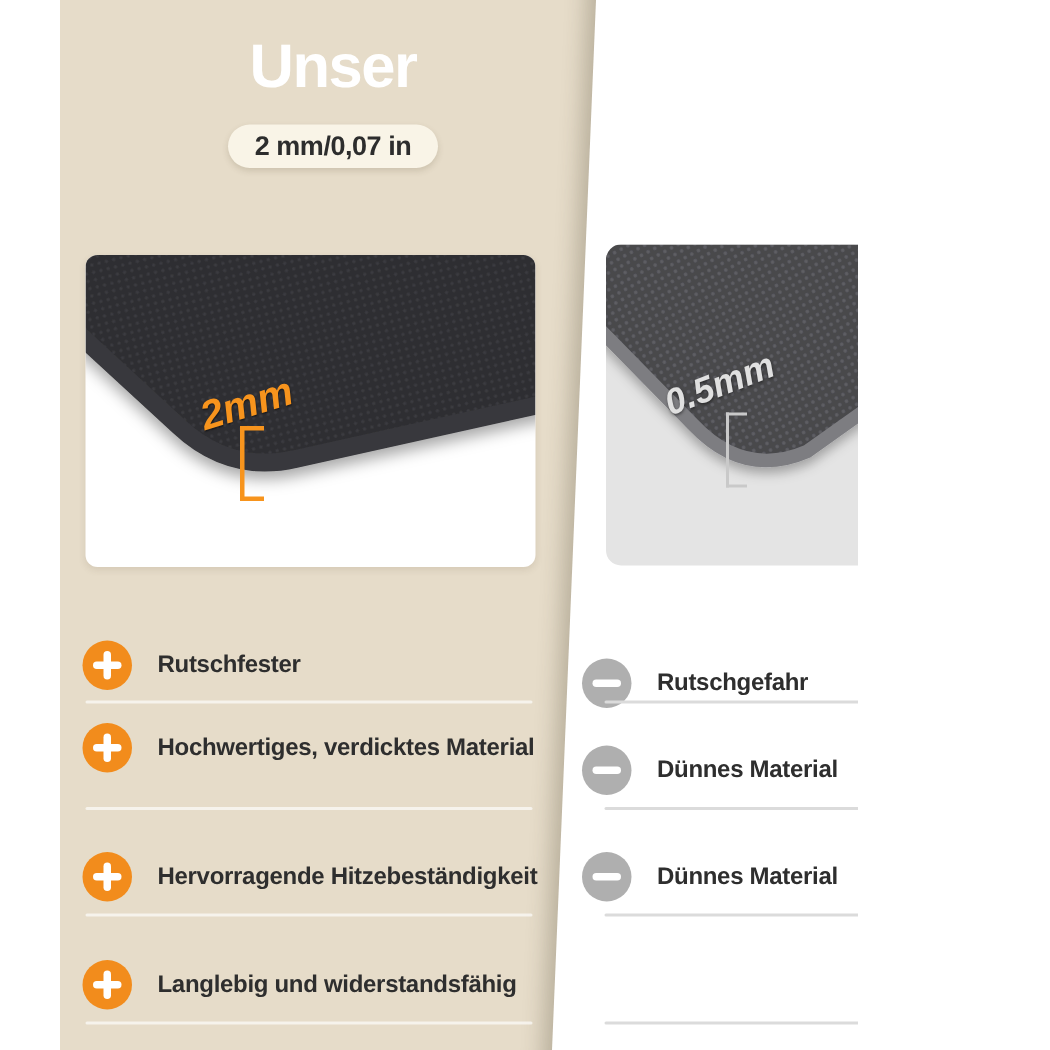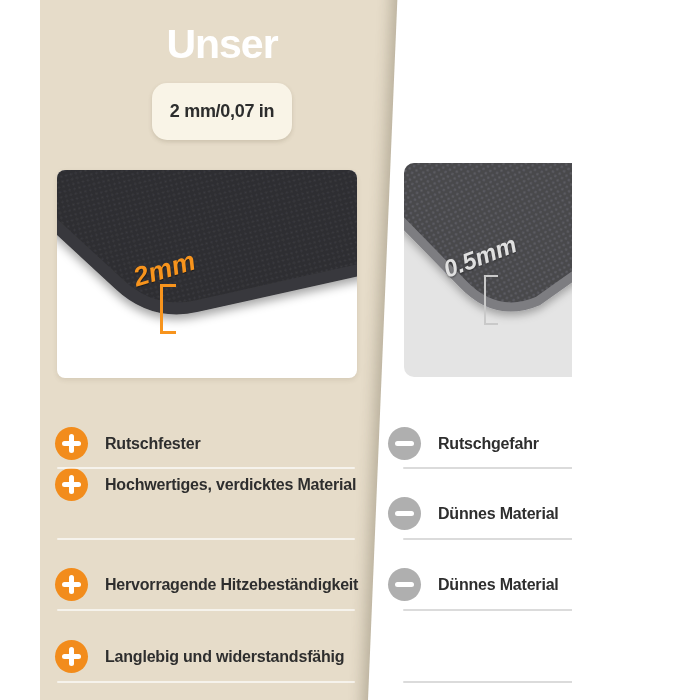--- a/index.html
+++ b/index.html
@@ -16,21 +16,21 @@
   }
   
   .col-head{position:absolute;z-index:5;text-align:center;}
   .col-head.left{left:40px;width:364px;top:22px;}
   .col-head.right{left:406px;width:260px;top:22px;}
   h2.title{margin:0;font-size:41px;line-height:44px;font-weight:bold;letter-spacing:-1px;}
   .col-head.left .title{color:#FFFFFF;}
   .col-head.right .title{color:#2B2B2B;}
   .badge-wrap{display:flex;justify-content:center;margin-top:17px;}
   .badge{
-    display:inline-block;height:29px;line-height:29px;padding:14px 18px;border-radius:15px;
+    display:inline-block;height:29px;line-height:29px;padding:0 18px;border-radius:15px;
     font-size:18px;font-weight:bold;letter-spacing:-0.3px;color:#2D2D2D;white-space:nowrap;
   }
   .badge.ours{background:#F9F4E7;box-shadow:0 2px 4px rgba(90,75,50,0.18);}
   .badge.other{background:#FFFFFF;border:1px solid #E4E4E4;box-shadow:0 2px 4px rgba(0,0,0,0.10);line-height:27px;height:27px;}
   
   .card{position:absolute;z-index:5;overflow:hidden;}
   .card.left{left:57px;top:170px;width:300px;height:208px;border-radius:8px;background:#FFFFFF;box-shadow:0 2px 5px rgba(90,75,50,0.12);}
   .card.right{left:404px;top:163px;width:255px;height:214px;border-radius:10px;background:#E4E4E4;}
   .card svg{position:absolute;left:0;top:0;}
   .callout{
@@ -103,21 +103,21 @@
     <div class="bracket thin"></div>
   </div>
 
   <div class="row" style="left:55px;top:427px">
     <span class="icon plus">
         <span class="bar-h"></span>
         <span class="bar-v"></span>
       </span>
     <span class="label">Rutschfester</span>
   </div>
-  <div class="row" style="left:55px;top:468px">
+  <div class="row" style="left:55px;top:482px">
     <span class="icon plus">
         <span class="bar-h"></span>
         <span class="bar-v"></span>
       </span>
     <span class="label">Hochwertiges, verdicktes Material</span>
   </div>
   <div class="row" style="left:55px;top:568px">
     <span class="icon plus">
         <span class="bar-h"></span>
         <span class="bar-v"></span>
@@ -129,21 +129,21 @@
         <span class="bar-h"></span>
         <span class="bar-v"></span>
       </span>
     <span class="label">Langlebig und widerstandsfähig</span>
   </div>
   <div class="hr ours" style="top:467px"></div>
   <div class="hr ours" style="top:538px"></div>
   <div class="hr ours" style="top:609px"></div>
   <div class="hr ours" style="top:681px"></div>
 
-  <div class="row" style="left:388px;top:427px">
+  <div class="row" style="left:388px;top:439px">
     <span class="icon minus">
         <span class="bar-h"></span>
       </span>
     <span class="label">Rutschgefahr</span>
   </div>
   <div class="row" style="left:388px;top:497px">
     <span class="icon minus">
         <span class="bar-h"></span>
       </span>
     <span class="label">Dünnes Material</span>

